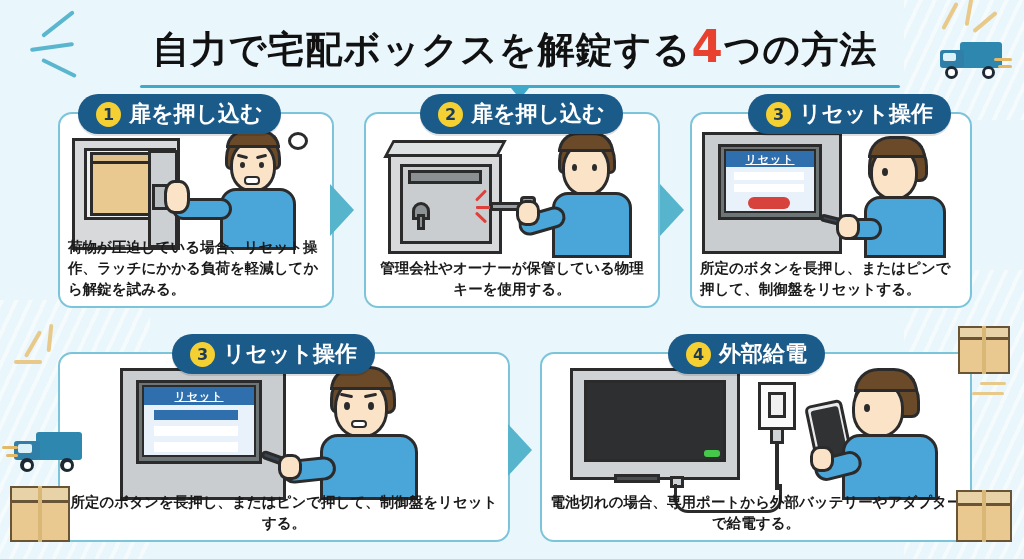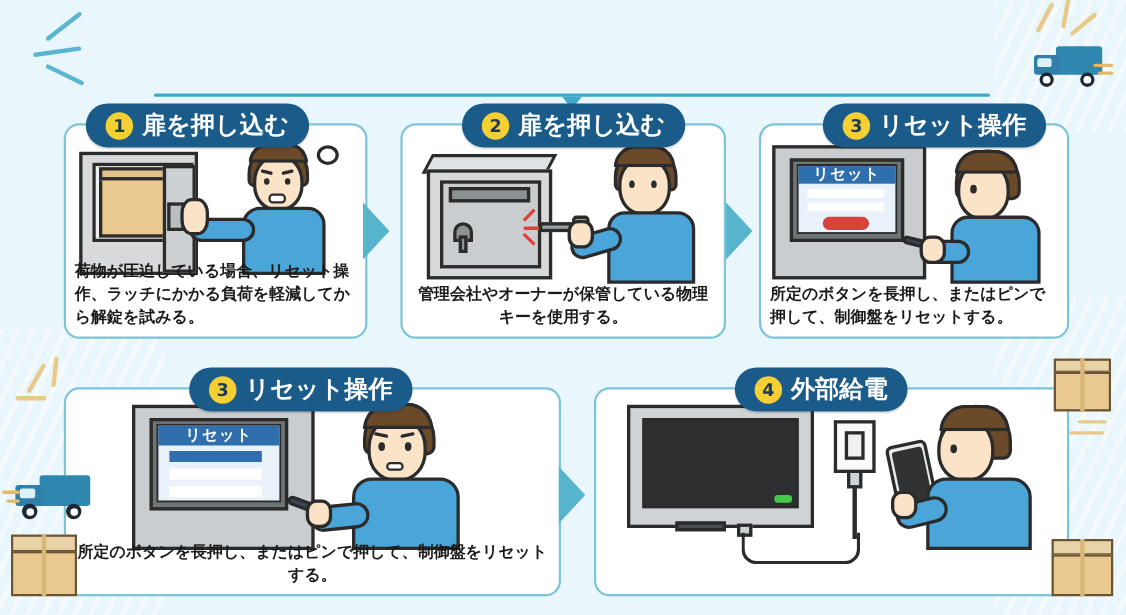--- a/index.html
+++ b/index.html
@@ -69,22 +69,22 @@
 
   
   .ill{position:absolute;}
   .ol{position:absolute;box-sizing:border-box;border:3px solid #2b2b2b;}
   .locker-body{background:#d7d9da;}
   .locker-inner{background:#eceeef;}
   .door{background:#ccd0d2;}
   .panel-cab{background:#c9cdcf;}
   .screen-bezel{background:#6e7577;}
   .screen{background:#e9f2fb;}
-  .screen-title{background:#2f6fad;color:#fff;font-size:14px;font-weight:bold;
-    display:flex;align-items:center;justify-content:center;letter-spacing:1px;border:none;}
+  .screen-title{background:#2f6fad;color:#fff;font-size:11px;font-weight:bold;
+    display:flex;align-items:center;justify-content:center;letter-spacing:1px;border:none;text-decoration:underline;}
   .row-w{background:#fff;border:none;}
   .row-b{background:#2f6fad;border:none;}
   .red-btn{background:#d8423c;border-radius:9px;border:none;}
   .tv-body{background:#cfd3d5;}
   .tv-screen{background:#2d2f31;}
   .tv-led{background:#46c94a;border-radius:3px;border:none;}
   .outlet{background:#fafafa;}
   .outlet-inner{background:#f0f0f0;}
   .phone{background:#e8eaec;border-radius:6px;}
   .phone-screen{background:#303234;border:none;border-radius:3px;}
@@ -129,20 +129,21 @@
     <div class="body" style="left:22px;top:2px;width:42px;height:26px;"></div>
     <div class="cab" style="left:2px;top:10px;width:24px;height:18px;"></div>
     <div class="win" style="left:5px;top:13px;width:13px;height:8px;"></div>
     <div class="wheel" style="left:7px;top:26px;width:13px;height:13px;"></div>
     <div class="wheel" style="left:44px;top:26px;width:13px;height:13px;"></div>
     <div class="speed" style="left:56px;top:18px;width:18px;"></div>
     <div class="speed" style="left:60px;top:25px;width:14px;"></div>
   </div>
 
   <div class="title-wrap">
+    <div class="title"><span>自力で宅配ボックスを解錠する</span><span class="num">4</span><span>つの方法</span></div>
     <div class="title-rule"></div>
   </div>
 
   <div class="card" style="left:58px;top:112px;width:276px;height:196px;">
     <div class="ill" style="left:0;top:0;width:276px;height:150px;">
 
       <div class="ol locker-body" style="left:12px;top:24px;width:108px;height:112px;"></div>
       <div class="ol locker-inner" style="left:24px;top:34px;width:92px;height:72px;"></div>
 
       <div class="ol" style="left:30px;top:44px;width:62px;height:58px;background:#e9c98f;"></div>
@@ -279,20 +280,21 @@
       <div class="ol phone" style="left:268px;top:48px;width:38px;height:62px;transform:rotate(-12deg);"></div>
       <div class="phone-screen" style="position:absolute;left:273px;top:54px;width:28px;height:48px;transform:rotate(-12deg);"></div>
       <div class="ol hair" style="left:312px;top:14px;width:66px;height:50px;border-radius:33px 33px 8px 8px;"></div>
       <div class="ol head" style="left:310px;top:26px;width:52px;height:58px;"></div>
       <div class="ol hair" style="left:312px;top:14px;width:64px;height:24px;border-radius:32px 32px 0 0;"></div>
       <div class="eye" style="position:absolute;left:322px;top:50px;width:6px;height:8px;"></div>
       <div class="ol body-shirt" style="left:300px;top:80px;width:96px;height:66px;border-radius:18px 18px 0 0;"></div>
       <div class="ol arm" style="left:272px;top:100px;width:48px;height:24px;border-radius:12px;transform:rotate(-14deg);"></div>
       <div class="ol hand" style="left:268px;top:92px;width:24px;height:26px;"></div>
     </div>
+    <div class="caption center">電池切れの場合、専用ポートから外部バッテリーやアダプターで給電する。</div>
   </div>
   <div class="pill" style="left:668px;top:334px;">
     <span class="badge">4</span>
     <span>外部給電</span>
   </div>
 
   <div>
     <div class="spark" style="left:18px;top:342px;width:30px;height:4px;transform:rotate(-60deg);"></div>
     <div class="spark" style="left:36px;top:336px;width:28px;height:4px;transform:rotate(-84deg);"></div>
     <div class="spark" style="left:14px;top:360px;width:28px;height:4px;"></div>

